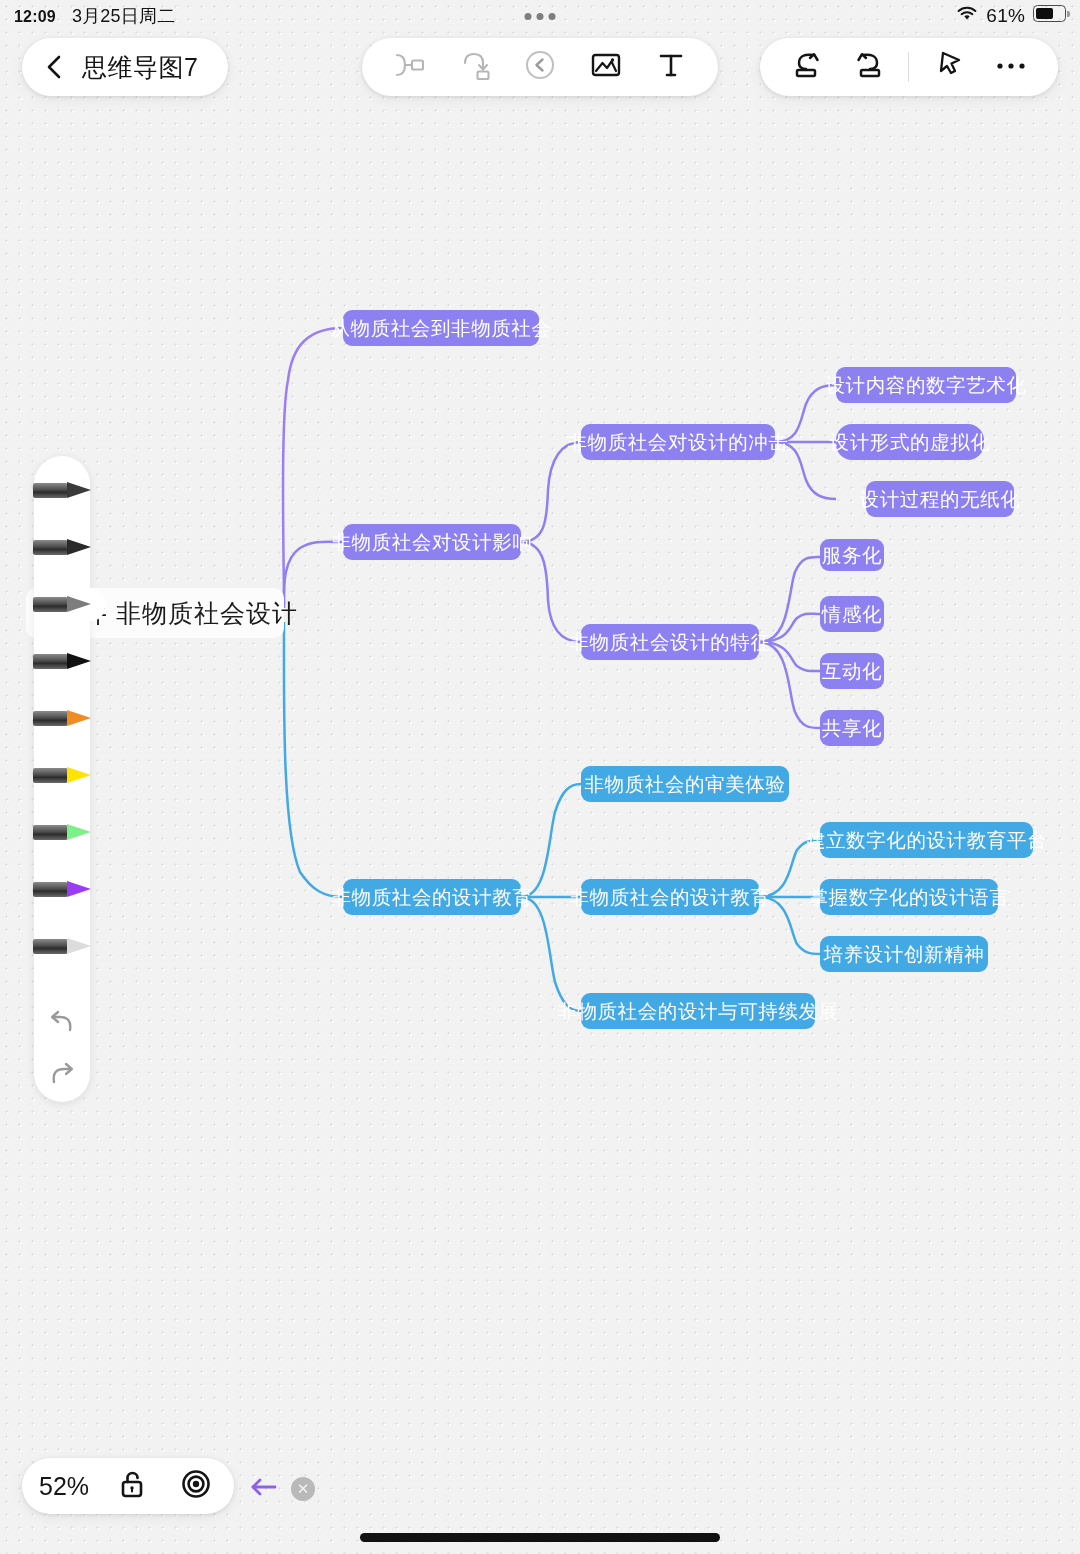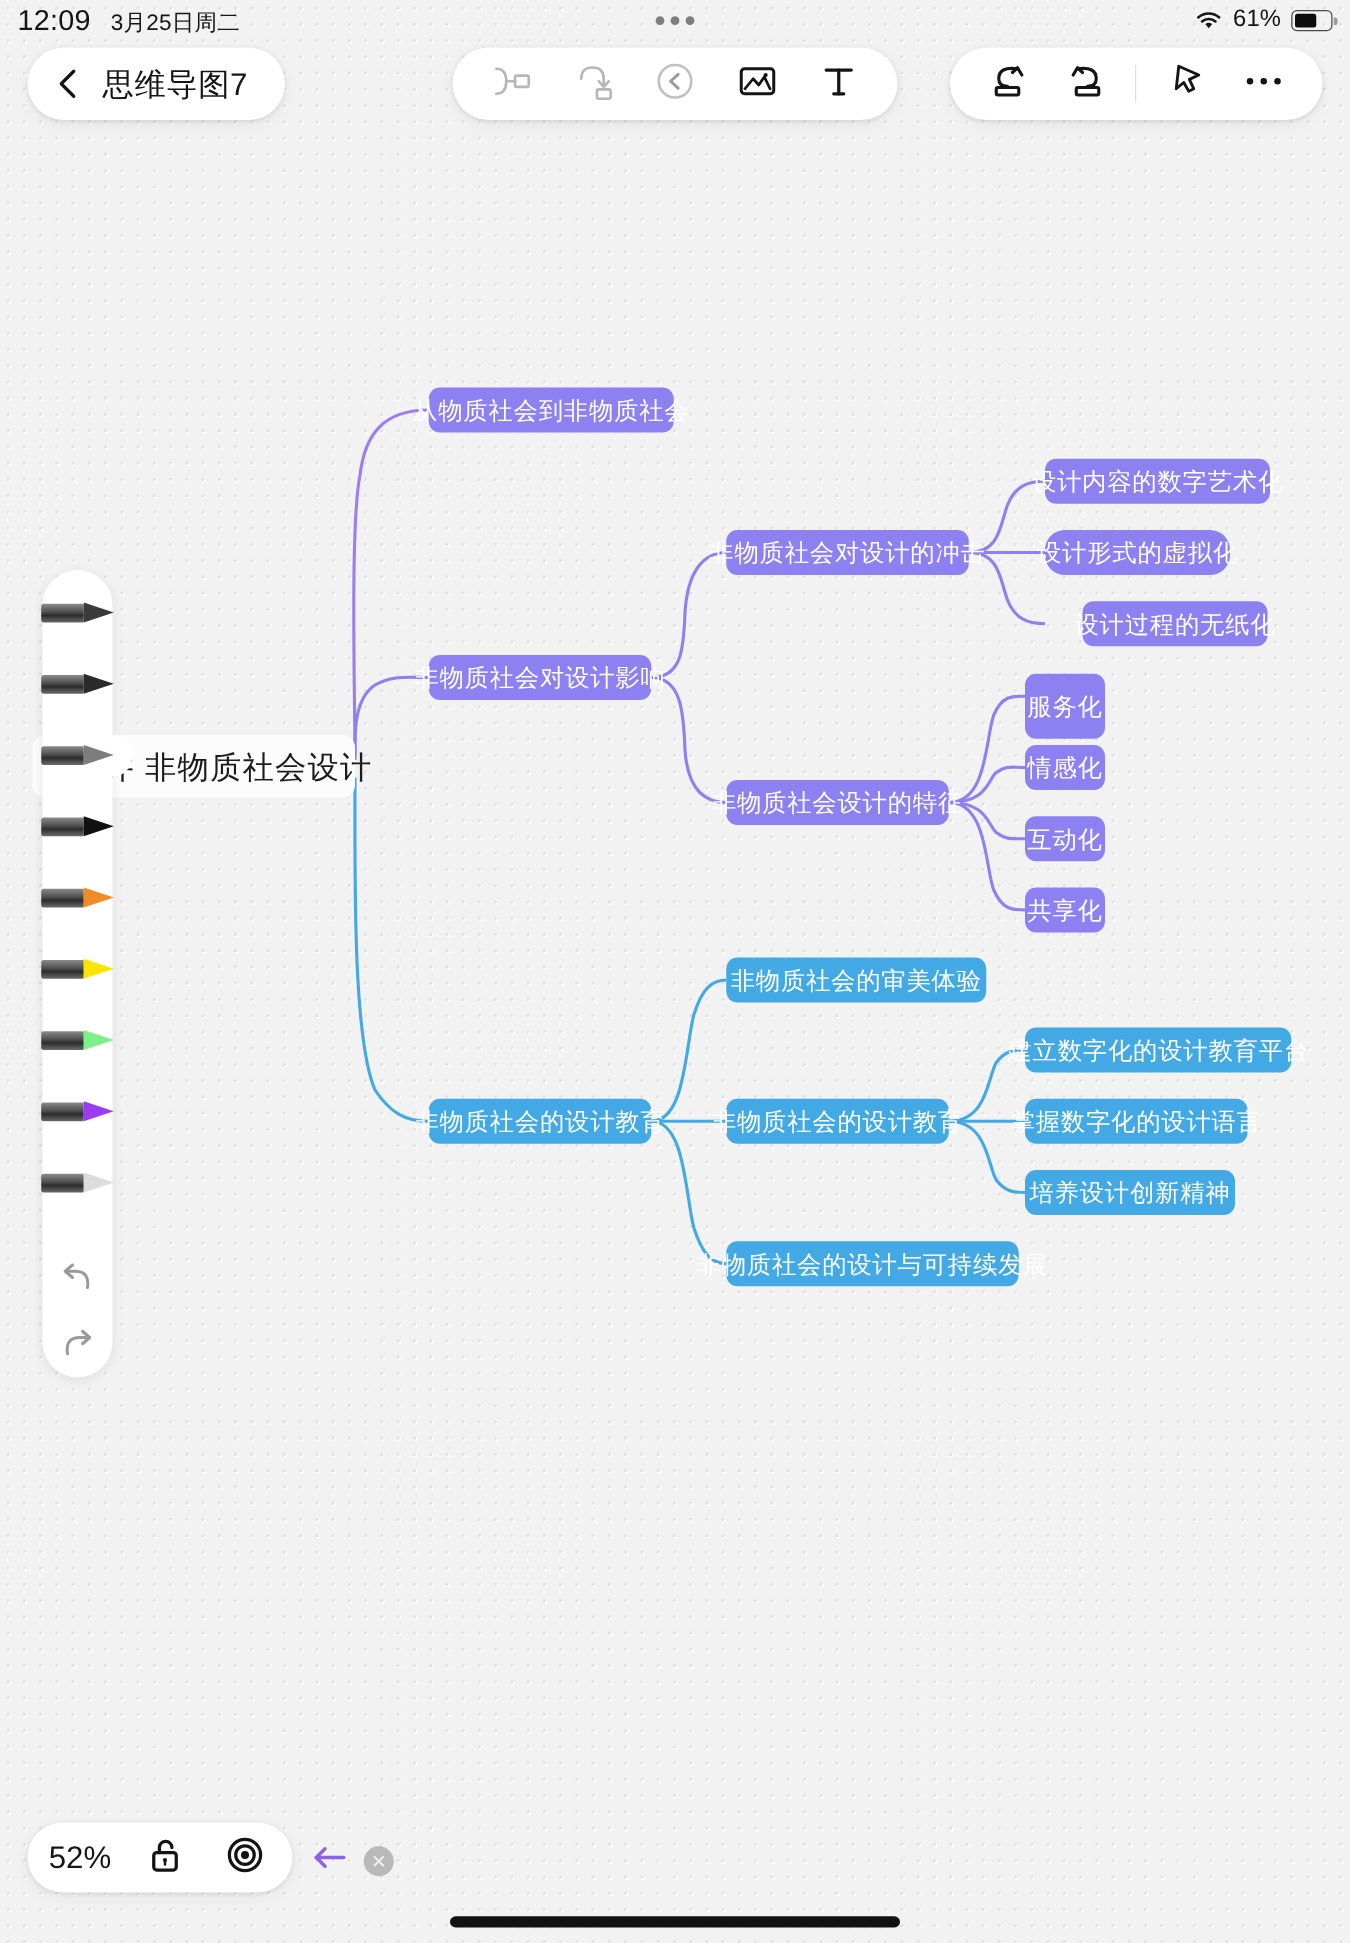--- a/index.html
+++ b/index.html
@@ -18,25 +18,25 @@
     background-position: 0 0, 1px 1px;
   }
 
   
   #status-bar {
     position: absolute; left: 0; top: 0; width: 1080px; height: 32px;
     display: flex; align-items: center; z-index: 30;
     font-size: 19px; color: #141414; letter-spacing: .2px;
   }
   #status-left { position: absolute; left: 14px; display: flex; align-items: baseline; gap: 16px; }
-  #status-time { font-size: 23px; font-weight: 400; }
+  #status-time { font-size: 16px; font-weight: 700; }
   #status-date { font-size: 18px; }
   #status-dots { position: absolute; left: 50%; transform: translateX(-50%); display: flex; gap: 5px; }
   #status-dots i { width: 7px; height: 7px; border-radius: 50%; background: #7e7e7e; display: block; }
-  #status-right { position: absolute; right: 14px; display: flex; align-items: center; gap: 8px; }
+  #status-right { position: absolute; right: 14px; display: flex; align-items: flex-start; gap: 8px; }
   #battery-pct { font-size: 19px; }
   .wifi-ic { width: 22px; height: 16px; position: relative; display: inline-block; }
   .wifi-ic svg { position: absolute; left: 0; top: 1px; }
   .batt {
     width: 33px; height: 17px; border: 1.8px solid #4a4a4a; border-radius: 4.5px;
     position: relative; display: inline-block;
   }
   .batt:after {
     content: ""; position: absolute; right: -4.5px; top: 5px; width: 2.6px; height: 6px;
     background: #9a9a9a; border-radius: 0 2px 2px 0;
@@ -271,21 +271,21 @@
   </svg>
 
   <div id="nodes-layer">
       <div class="node purple" style="left: 343px; top: 310px; width: 196px; height: 36px;">从物质社会到非物质社会</div>
       <div class="node purple" style="left: 343px; top: 524px; width: 178px; height: 36px;">非物质社会对设计影响</div>
       <div class="node purple" style="left: 581px; top: 424px; width: 194px; height: 36px;">非物质社会对设计的冲击</div>
       <div class="node purple" style="left: 836px; top: 367px; width: 180px; height: 36px;">设计内容的数字艺术化</div>
       <div class="node purple" style="left: 836px; top: 424px; width: 148px; height: 36px; border-radius: 16px;">设计形式的虚拟化</div>
       <div class="node purple" style="left: 836px; top: 481px; width: 148px; height: 36px; margin-left: 30px;">设计过程的无纸化</div>
       <div class="node purple" style="left: 581px; top: 624px; width: 178px; height: 36px;">非物质社会设计的特征</div>
-      <div class="node purple" style="left: 820px; top: 539px; width: 64px; height: 52px;">服务化</div>
+      <div class="node purple" style="left: 820px; top: 539px; width: 64px; height: 32px;">服务化</div>
       <div class="node purple" style="left: 820px; top: 596px; width: 64px; height: 36px;">情感化</div>
       <div class="node purple" style="left: 820px; top: 653px; width: 64px; height: 36px;">互动化</div>
       <div class="node purple" style="left: 820px; top: 710px; width: 64px; height: 36px;">共享化</div>
       <div class="node blue" style="left: 343px; top: 879px; width: 178px; height: 36px;">非物质社会的设计教育</div>
       <div class="node blue" style="left: 581px; top: 766px; width: 208px; height: 36px;">非物质社会的审美体验</div>
       <div class="node blue" style="left: 581px; top: 879px; width: 178px; height: 36px;">非物质社会的设计教育</div>
       <div class="node blue" style="left: 820px; top: 822px; width: 213px; height: 36px;">建立数字化的设计教育平台</div>
       <div class="node blue" style="left: 820px; top: 879px; width: 178px; height: 36px;">掌握数字化的设计语言</div>
       <div class="node blue" style="left: 820px; top: 936px; width: 168px; height: 36px;">培养设计创新精神</div>
       <div class="node blue" style="left: 581px; top: 993px; width: 234px; height: 36px;">非物质社会的设计与可持续发展</div>

